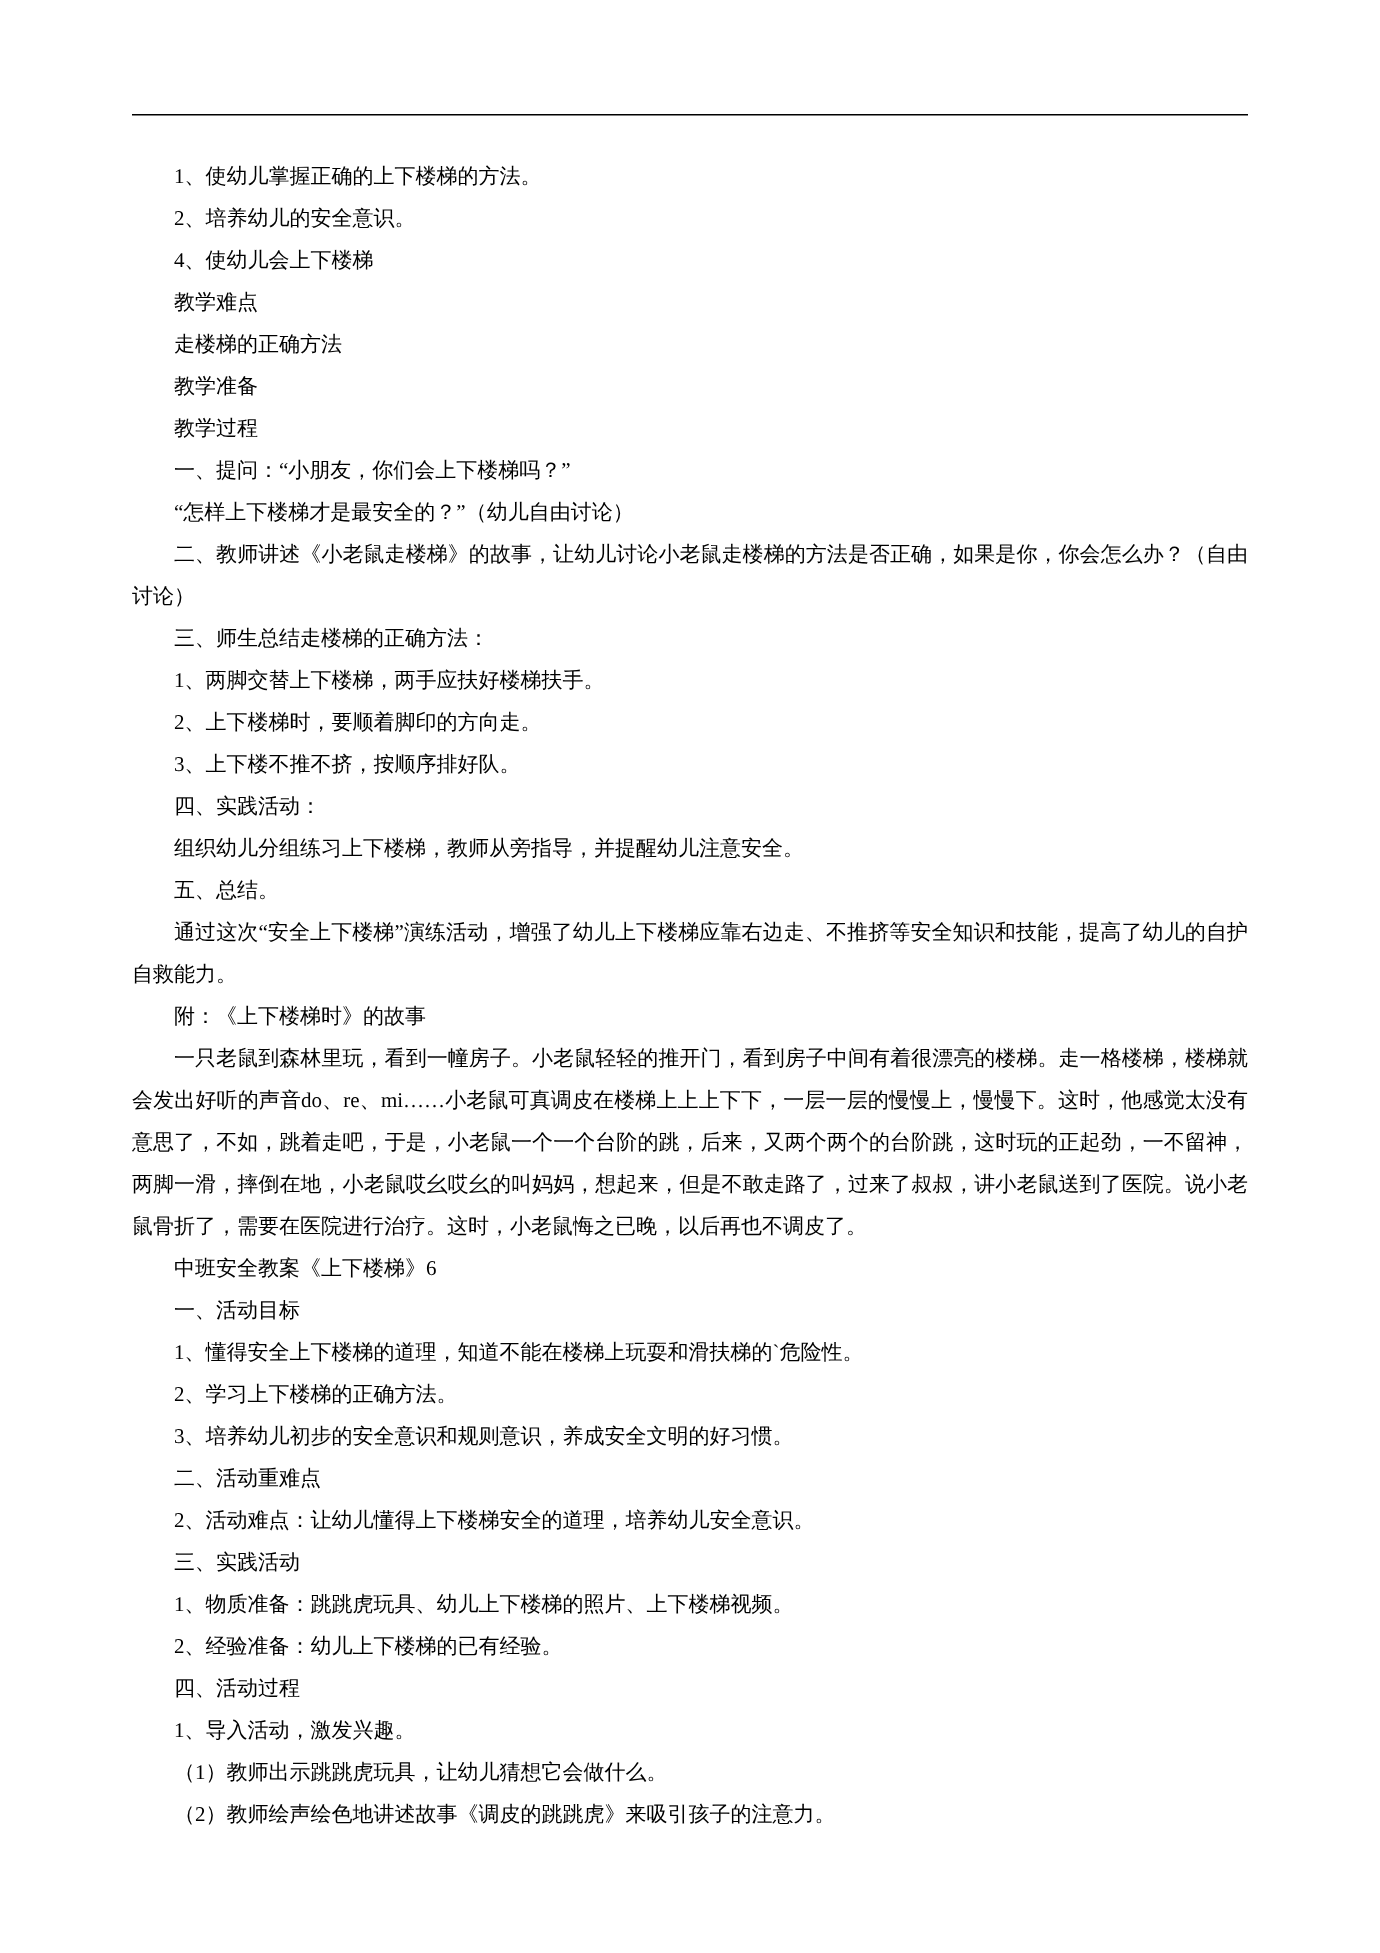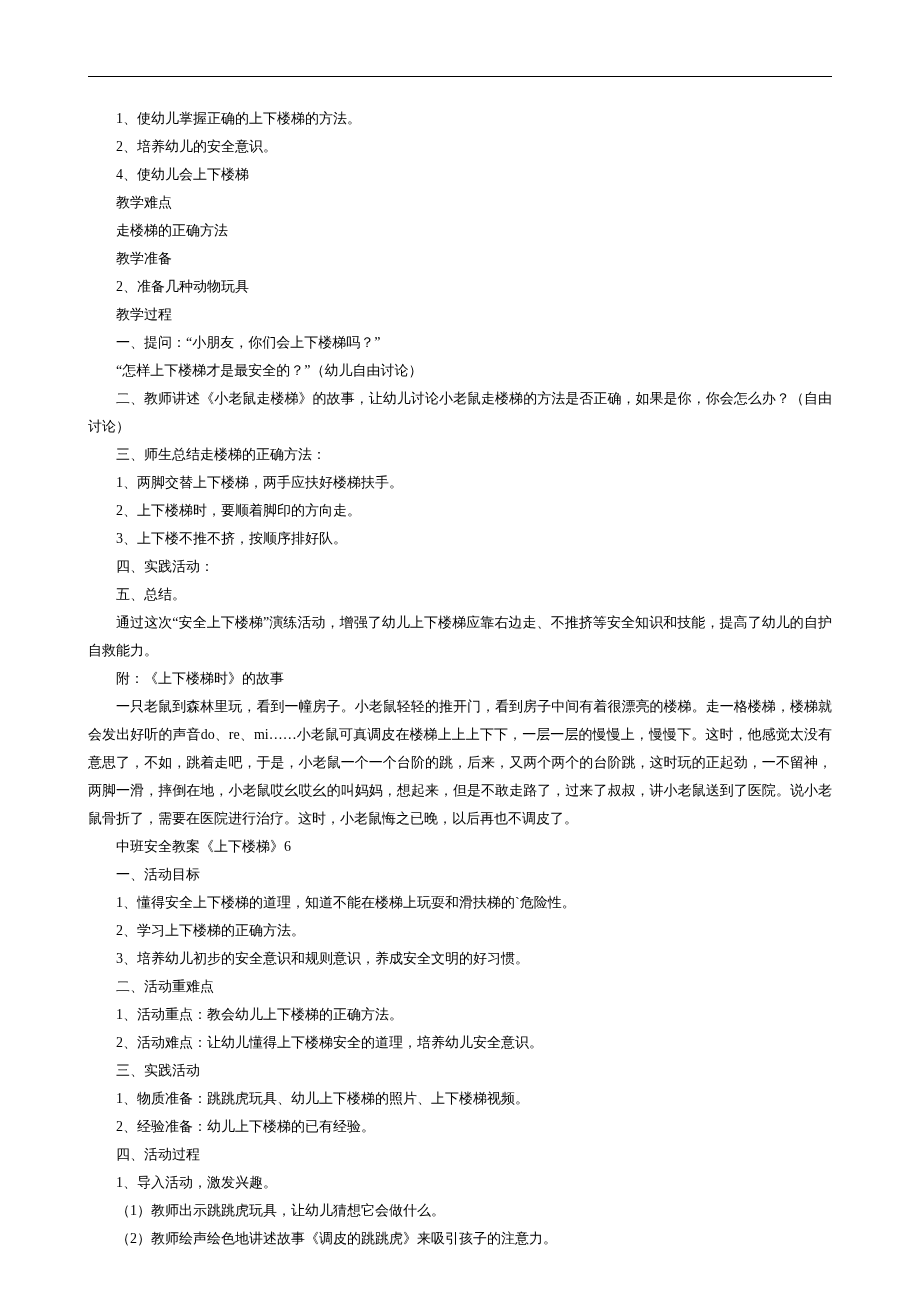--- a/index.html
+++ b/index.html
@@ -32,41 +32,40 @@
 
 <div class="page">
   <div class="divider"></div>
   <div id="content">
       <p class="para">1、使幼儿掌握正确的上下楼梯的方法。</p>
       <p class="para">2、培养幼儿的安全意识。</p>
       <p class="para">4、使幼儿会上下楼梯</p>
       <p class="para">教学难点</p>
       <p class="para">走楼梯的正确方法</p>
       <p class="para">教学准备</p>
-      <p class="para">2、准备几种动物玩具</p>
       <p class="para">教学过程</p>
       <p class="para">一、提问：“小朋友，你们会上下楼梯吗？”</p>
       <p class="para">“怎样上下楼梯才是最安全的？”（幼儿自由讨论）</p>
       <p class="para">二、教师讲述《小老鼠走楼梯》的故事，让幼儿讨论小老鼠走楼梯的方法是否正确，如果是你，你会怎么办？（自由讨论）</p>
       <p class="para">三、师生总结走楼梯的正确方法：</p>
       <p class="para">1、两脚交替上下楼梯，两手应扶好楼梯扶手。</p>
       <p class="para">2、上下楼梯时，要顺着脚印的方向走。</p>
       <p class="para">3、上下楼不推不挤，按顺序排好队。</p>
       <p class="para">四、实践活动：</p>
+      <p class="para">组织幼儿分组练习上下楼梯，教师从旁指导，并提醒幼儿注意安全。</p>
       <p class="para">五、总结。</p>
       <p class="para">通过这次“安全上下楼梯”演练活动，增强了幼儿上下楼梯应靠右边走、不推挤等安全知识和技能，提高了幼儿的自护自救能力。</p>
       <p class="para">附：《上下楼梯时》的故事</p>
       <p class="para">一只老鼠到森林里玩，看到一幢房子。小老鼠轻轻的推开门，看到房子中间有着很漂亮的楼梯。走一格楼梯，楼梯就会发出好听的声音do、re、mi……小老鼠可真调皮在楼梯上上上下下，一层一层的慢慢上，慢慢下。这时，他感觉太没有意思了，不如，跳着走吧，于是，小老鼠一个一个台阶的跳，后来，又两个两个的台阶跳，这时玩的正起劲，一不留神，两脚一滑，摔倒在地，小老鼠哎幺哎幺的叫妈妈，想起来，但是不敢走路了，过来了叔叔，讲小老鼠送到了医院。说小老鼠骨折了，需要在医院进行治疗。这时，小老鼠悔之已晚，以后再也不调皮了。</p>
       <p class="para">中班安全教案《上下楼梯》6</p>
       <p class="para">一、活动目标</p>
       <p class="para">1、懂得安全上下楼梯的道理，知道不能在楼梯上玩耍和滑扶梯的`危险性。</p>
       <p class="para">2、学习上下楼梯的正确方法。</p>
       <p class="para">3、培养幼儿初步的安全意识和规则意识，养成安全文明的好习惯。</p>
       <p class="para">二、活动重难点</p>
-      <p class="para">1、活动重点：教会幼儿上下楼梯的正确方法。</p>
       <p class="para">2、活动难点：让幼儿懂得上下楼梯安全的道理，培养幼儿安全意识。</p>
       <p class="para">三、实践活动</p>
       <p class="para">1、物质准备：跳跳虎玩具、幼儿上下楼梯的照片、上下楼梯视频。</p>
       <p class="para">2、经验准备：幼儿上下楼梯的已有经验。</p>
       <p class="para">四、活动过程</p>
       <p class="para">1、导入活动，激发兴趣。</p>
       <p class="para">（1）教师出示跳跳虎玩具，让幼儿猜想它会做什么。</p>
       <p class="para">（2）教师绘声绘色地讲述故事《调皮的跳跳虎》来吸引孩子的注意力。</p>
     </div>
 </div>

